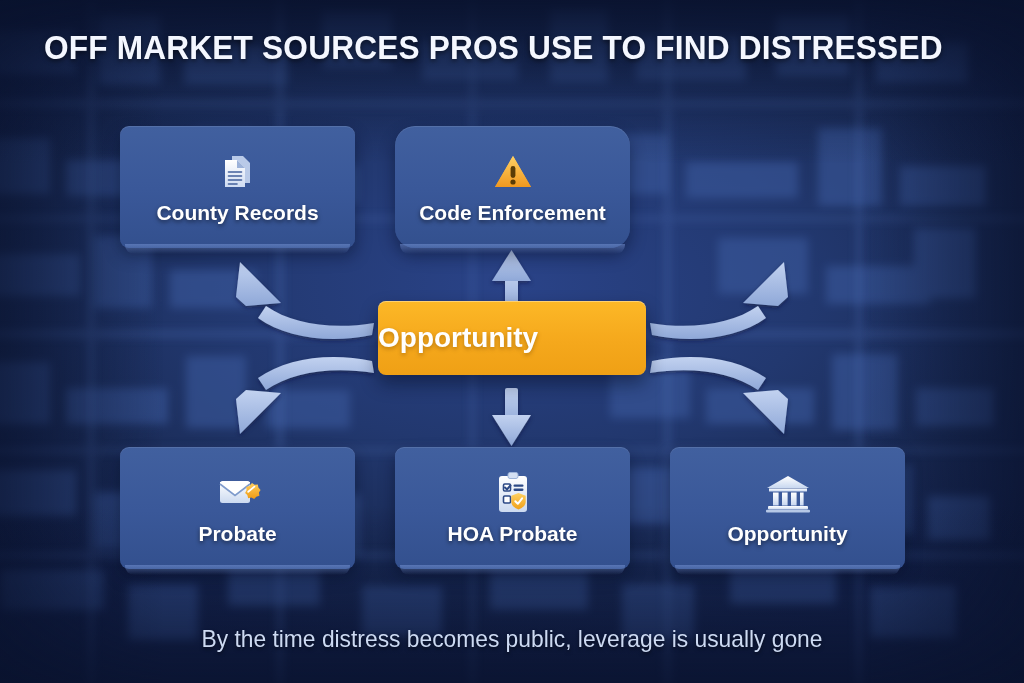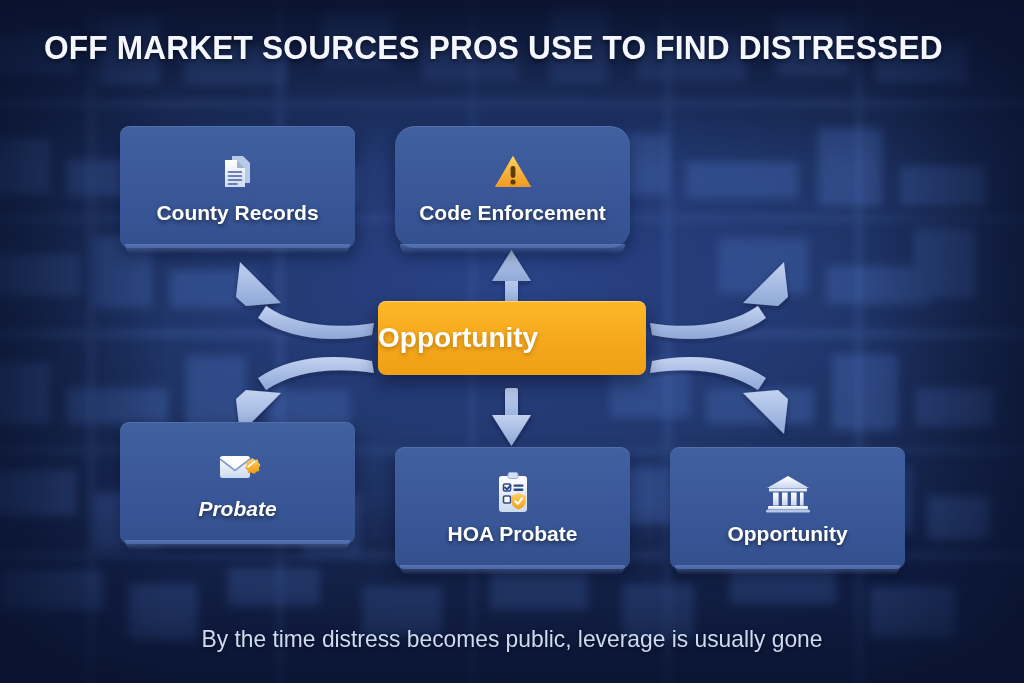--- a/index.html
+++ b/index.html
@@ -62,21 +62,21 @@
   .card .ico { height:46px; display:flex; align-items:center; justify-content:center; margin-bottom:6px; }
   .card .lbl {
     font-size:21px; font-weight:bold; color:#ffffff;
     text-shadow:0 2px 4px rgba(0,0,0,.5);
     white-space:nowrap;
   }
 
   .c-tl { left:120px; top:126px; }
   .c-tc { left:395px; top:126px;border-radius:20px; }
   .c-tr { left:670px; top:126px; }
-  .c-bl { left:120px; top:422px;font-style:italic; }
+  .c-bl { left:120px; top:447px; }
   .c-bc { left:395px; top:447px; }
   .c-br { left:670px; top:447px; }
 
   
   .hub {
     position:absolute; left:378px; top:301px; width:268px; height:74px;
     border-radius:8px;
     background:linear-gradient(to bottom, #fcb827 0%, #f5a81c 55%, #efa015 100%);
     box-shadow:0 9px 18px rgba(5,12,35,.48), inset 0 1px 0 rgba(255,255,255,.35);
     display:flex; align-items:center; 

